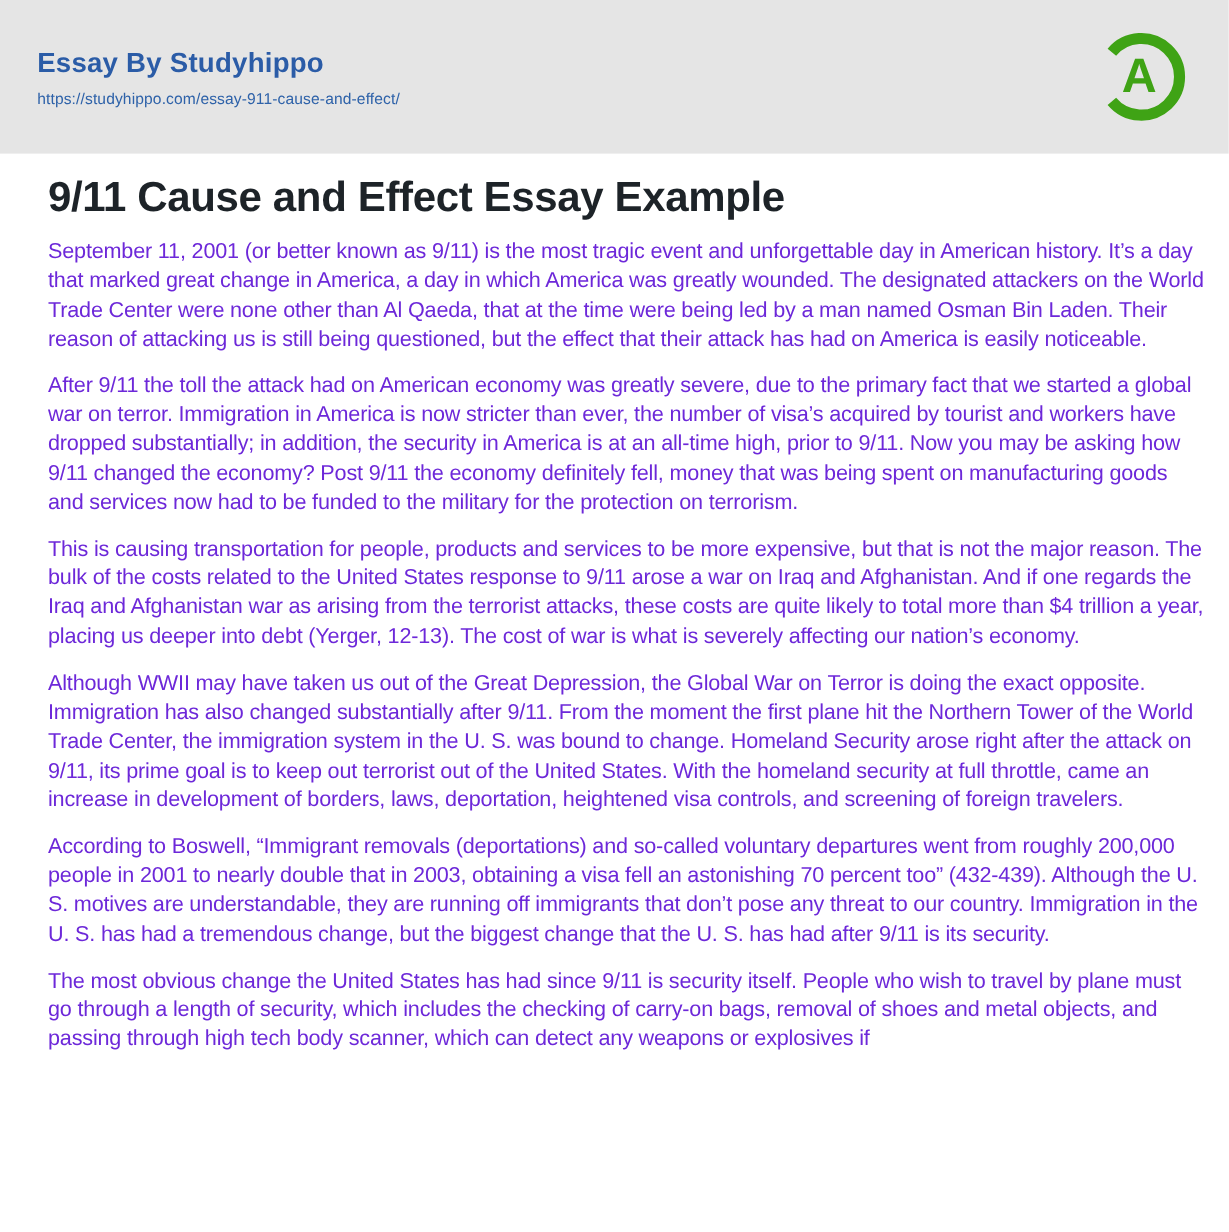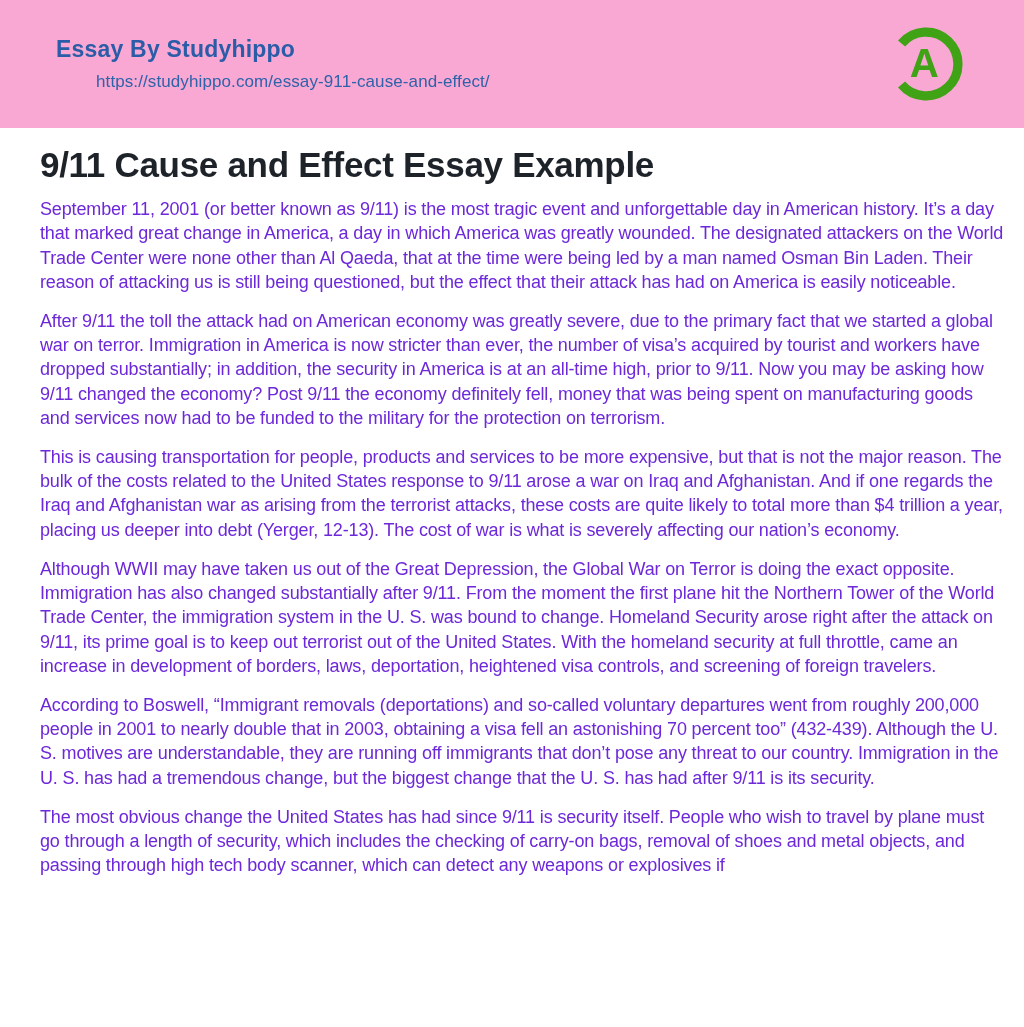--- a/index.html
+++ b/index.html
@@ -9,43 +9,42 @@
     height: 1027px;
     background: #ffffff;
     font-family: "Liberation Sans", sans-serif;
     overflow: hidden;
   }
 
   
   .page-header {
     width: 100%;
     height: 128px;
-    background: #f9a8d4;
+    background: #e5e5e5;
     display: flex;
     align-items: center;
     justify-content: space-between;
-    padding: 0 56px;
+    padding: 0 31px;
   }
   .header-left {
     display: flex;
     flex-direction: column;
     gap: 9px;
   }
   .site-name {
     color: #2b5ca7;
     font-size: 23px;
     font-weight: bold;
     letter-spacing: 0.2px;
   }
   .site-url {
     color: #2e62a9;
-    font-size: 17px;
+    font-size: 13px;
     text-decoration: none;
     letter-spacing: 0.1px;
-    margin-left: 40px;
   }
   .logo { width: 84px; height: 84px; }
   .logo svg { display: block; width: 100%; height: 100%; }
   .logo text {
     font-family: "Liberation Sans", sans-serif;
     font-weight: bold;
     font-size: 48px;
     fill: #3fa315;
   }
 

